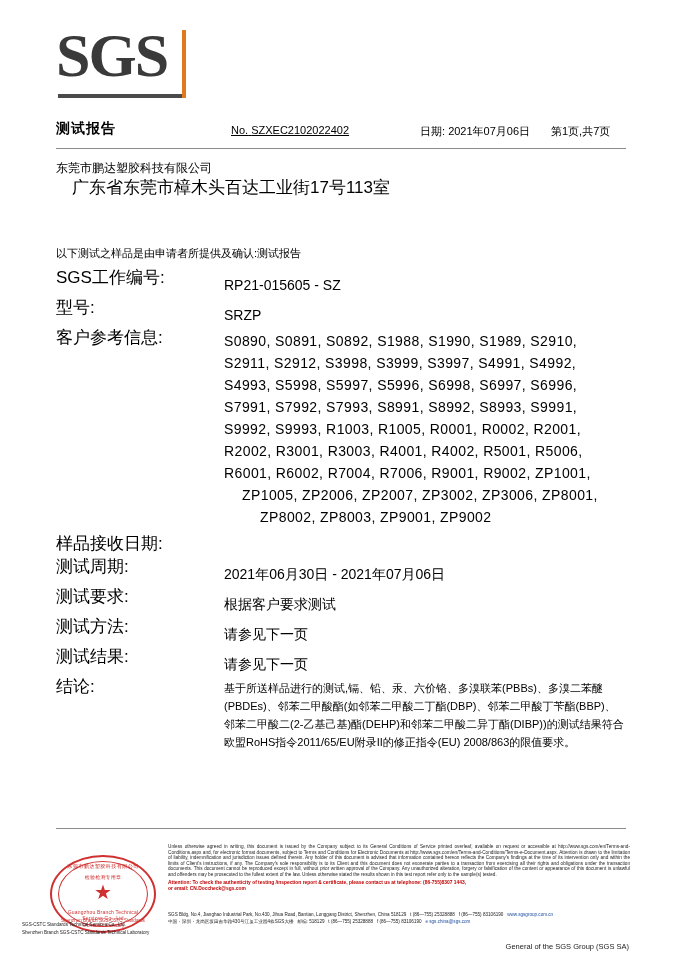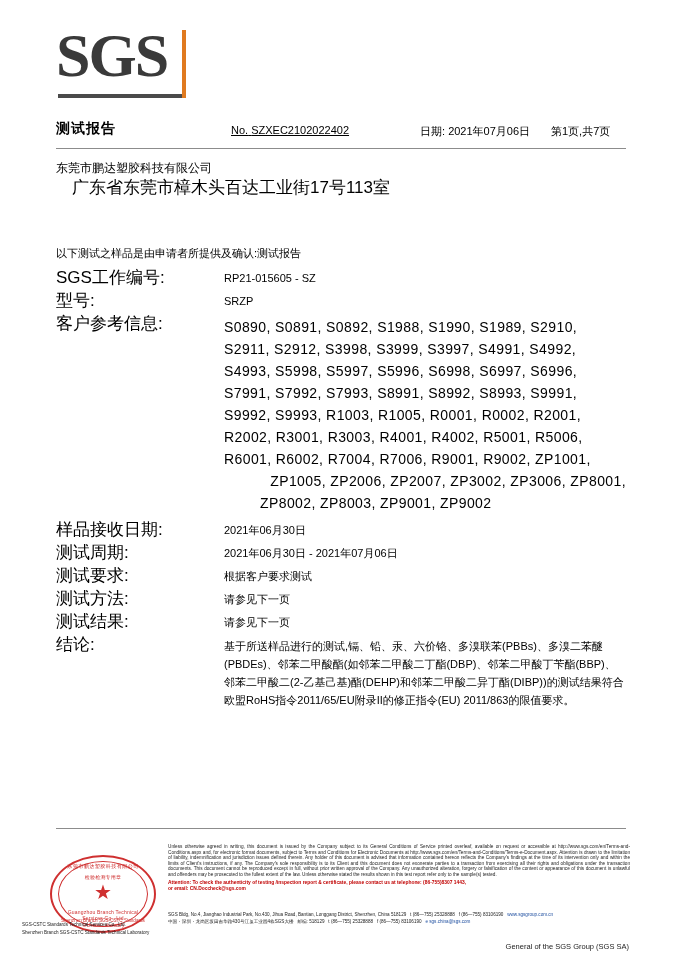--- a/index.html
+++ b/index.html
@@ -133,38 +133,39 @@
     display: flex;
     margin-bottom: 7px;
   }
   .field-label {
     width: 168px;
     flex: 0 0 168px;
     font-size: 17px;
     line-height: 16px;
   }
   .field-value {
-    font-size: 11px;
+    font-size: 14px;
     line-height: 16px;
     flex: 1;
+    margin-top: 7px;
   }
   .refs-row {
     position: relative;
     display: flex;
     margin-bottom: 0;
   }
   .refs-lines {
     flex: 1;
   }
   .ref-line {
     font-size: 14px;
     line-height: 22px;
     letter-spacing: 0.4px;
   }
-  .ref-line.indent-2 { padding-left: 18px; text-align: right; }
+  .ref-line.indent-2 { padding-left: 18px; }
   .ref-line.indent-3 { padding-left: 36px; }
   .spacer-8 { height: 8px; }
   .conclusion-text {
     font-size: 11px;
     line-height: 18px;
     flex: 1;
   }
   
   .footer {
     position: absolute;
@@ -363,21 +364,20 @@
         <div class="ref-line">R6001,  R6002,  R7004,  R7006,  R9001,  R9002,  ZP1001,</div>
         <div class="ref-line indent-2">ZP1005,  ZP2006,  ZP2007,  ZP3002,  ZP3006,  ZP8001,</div>
         <div class="ref-line indent-3">ZP8002,  ZP8003,  ZP9001,  ZP9002</div>
       </div>
     </div>
 
     <div class="spacer-8"></div>
 
     <div class="field-row">
       <div class="field-label">样品接收日期:</div>
-      <div class="field-value">2021年06月30日</div>
     </div>
 
     <div class="field-row">
       <div class="field-label">测试周期:</div>
       <div class="field-value">2021年06月30日 - 2021年07月06日</div>
     </div>
 
     <div class="field-row">
       <div class="field-label">测试要求:</div>
       <div class="field-value">根据客户要求测试</div>
@@ -388,21 +388,21 @@
       <div class="field-value">请参见下一页</div>
     </div>
 
     <div class="field-row">
       <div class="field-label">测试结果:</div>
       <div class="field-value">请参见下一页</div>
     </div>
 
     <div class="field-row">
       <div class="field-label">结论:</div>
-      <div class="conclusion-text">基于所送样品进行的测试,镉、铅、汞、六价铬、多溴联苯(PBBs)、多溴二苯醚(PBDEs)、邻苯二甲酸酯(如邻苯二甲酸二丁酯(DBP)、邻苯二甲酸丁苄酯(BBP)、邻苯二甲酸二(2-乙基己基)酯(DEHP)和邻苯二甲酸二异丁酯(DIBP))的测试结果符合欧盟RoHS指令2011/65/EU附录II的修正指令(EU) 2011/863的限值要求。</div>
+      <div class="conclusion-text">基于所送样品进行的测试,镉、铅、汞、六价铬、多溴联苯(PBBs)、多溴二苯醚(PBDEs)、邻苯二甲酸酯(如邻苯二甲酸二丁酯(DBP)、邻苯二甲酸丁苄酯(BBP)、邻苯二甲酸二(2-乙基己基)酯(DEHP)和邻苯二甲酸二异丁酯(DIBP))的测试结果符合欧盟RoHS指令2011/65/EU附录II的修正指令(EU) 2008/863的限值要求。</div>
     </div>
 
   </div>
 
   <div class="rule rule-bottom"></div>
 
   <div class="footer">
 
     <div class="stamp">
       <div class="stamp-ellipse"></div>

